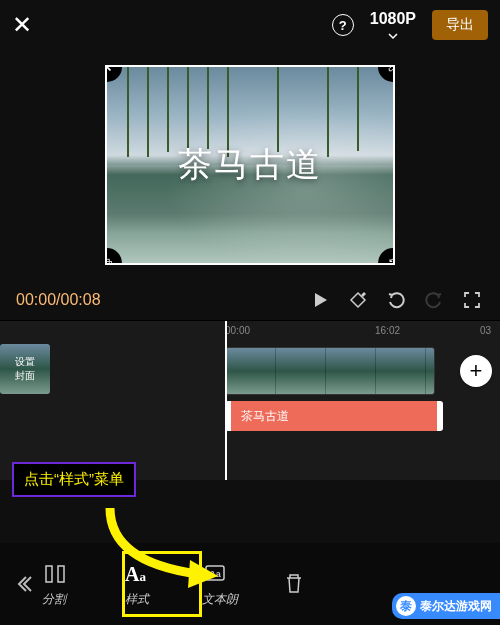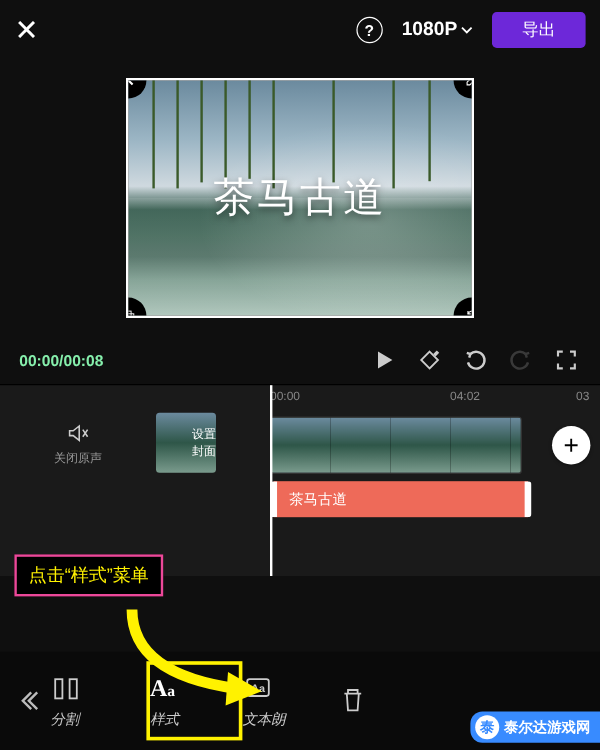--- a/index.html
+++ b/index.html
@@ -23,24 +23,25 @@
   .help-circle {
     width: 22px; height: 22px; border: 1.5px solid #fff;
     border-radius: 50%; display: flex; align-items: center; justify-content: center;
     font-size: 13px; font-weight: 600; cursor: pointer;
   }
   .res-select {
     font-size: 16px; font-weight: 600;
     display: flex; align-items: center; gap: 3px;
     cursor: pointer;
     margin: 0 8px;
+    flex-direction: column;
   }
   .export-btn {
-    background: #6d28d9;
-    padding: 6px 25px;
+    background: #a16207;
+    padding: 6px 14px;
     border-radius: 4px;
     font-size: 14px;
     font-weight: 500;
     cursor: pointer;
   }
   .preview-area {
     height: 230px;
     display: flex;
     align-items: center;
     justify-content: center;
@@ -88,21 +89,21 @@
   }
   .handle.tl { top: -15px; left: -15px; }
   .handle.tr { top: -15px; right: -15px; }
   .handle.bl { bottom: -15px; left: -15px; }
   .handle.br { bottom: -15px; right: -15px; }
   .playbar {
     height: 40px;
     display: flex; align-items: center;
     padding: 0 16px; gap: 14px;
   }
-  .timecode { font-size: 13px; color: #86efac; font-weight: bold; }
+  .timecode { font-size: 16px; color: #fdba74; }
   .playbar .spacer { flex: 1; }
   .ic { cursor: pointer; font-size: 18px; color:#ccc; display:flex; align-items:center; justify-content:center; width:24px; height:24px;}
   .ic svg{ width:20px; height:20px; }
   .timeline {
     background: #1a1a1a;
     height: 160px;
     position: relative;
     border-top: 1px solid #000;
   }
   .ruler {
@@ -114,21 +115,21 @@
     height:52px; display:flex; align-items:center;
   }
   .mute-col{
     width:130px; text-align:center;
   }
   .mute-col .ic{ margin:0 auto; }
   .mute-label{ font-size:10px; color:#999; margin-top:2px;}
   .cover-thumb{
     width:50px; height:50px;
     background: linear-gradient(to bottom,#6b8a9e,#2e5648 50%,#7a9b8d);
-    display:flex; align-items:center; justify-content:flex-end;
+    display:flex; align-items:center; justify-content:center;
     font-size:10px; color:#fff; text-align:center;
     border-radius:3px; cursor:pointer;
     margin-right:8px;
   }
   .clip{
     position:absolute; left:225px; top:26px;
     width:210px; height:48px;
     background: linear-gradient(to bottom,#6b8a9e 0%,#2e5648 50%,#7a9b8d 100%);
     border-radius:3px;
     border:1px solid #333;
@@ -159,21 +160,21 @@
     border-left:6px solid #fff;
     border-right:6px solid #fff;
     border-radius:3px;
     cursor:pointer;
     width:218px;
   }
   .tutorial{
     position:absolute;
     left:12px; top:462px;
     background:#000;
-    border:2px solid #ec4899;
+    border:2px solid #6d28d9;
     padding:6px 10px;
     font-size:15px; color:#fff200;
     font-weight:500;
     z-index:5;
   }
   .arrow{
     position:absolute; left:90px; top:502px; z-index:5;
   }
   .toolbar{
     position:absolute; left:0; right:0; bottom:0;
@@ -288,33 +289,24 @@
   <div class="ic">
     <svg viewBox="0 0 20 20">
         <path d="M3 7V3h4M17 7V3h-4M3 13v4h4M17 13v4h-4" fill="none" stroke="#ccc" stroke-width="1.8"></path>
       </svg>
   </div>
 </div>
 
 <div class="timeline">
   <div class="ruler">
     <span style="left:225px">00:00</span>
-    <span style="left:375px">04:02</span>
+    <span style="left:375px">16:02</span>
     <span style="left:480px">03</span>
   </div>
   <div class="track-row">
-    <div class="mute-col">
-      <div class="ic">
-        <svg viewBox="0 0 20 20">
-            <path d="M3 8 H6 L11 4 V16 L6 12 H3 Z" fill="none" stroke="#ccc" stroke-width="1.3"></path>
-            <path d="M14 7 L18 13 M18 7 L14 13" stroke="#ccc" stroke-width="1.3"></path>
-          </svg>
-      </div>
-      <div class="mute-label">关闭原声</div>
-    </div>
     <div class="cover-thumb">
       <span style="white-space:pre-line">设置
 封面</span>
     </div>
   </div>
   <div class="clip"></div>
   <div class="add-btn">+</div>
   <div class="text-clip">
     <span>茶马古道</span>
   </div>

